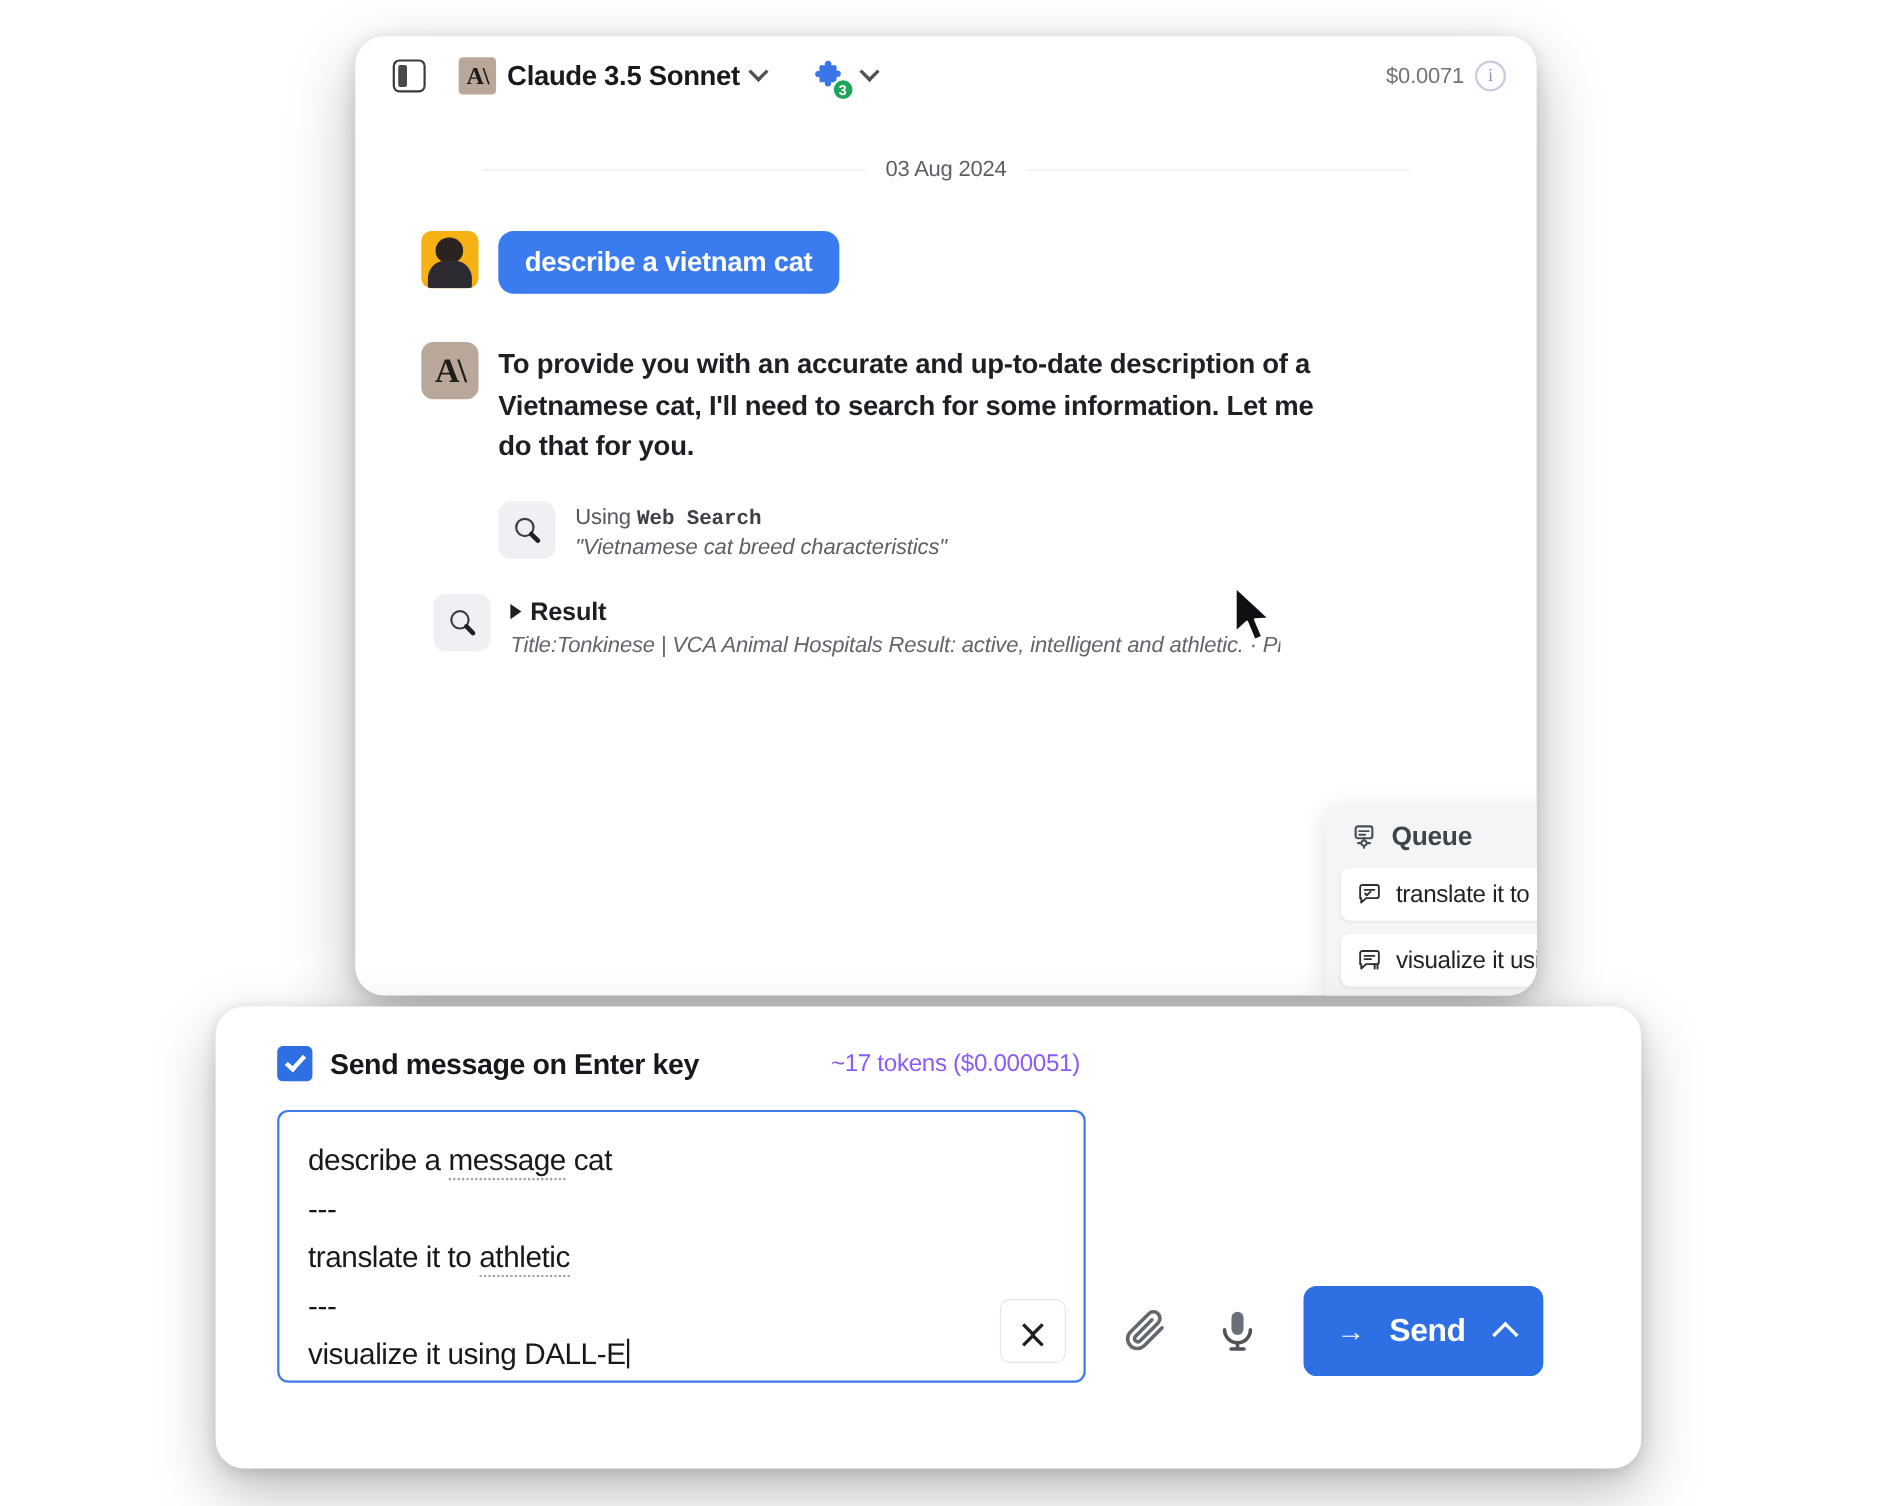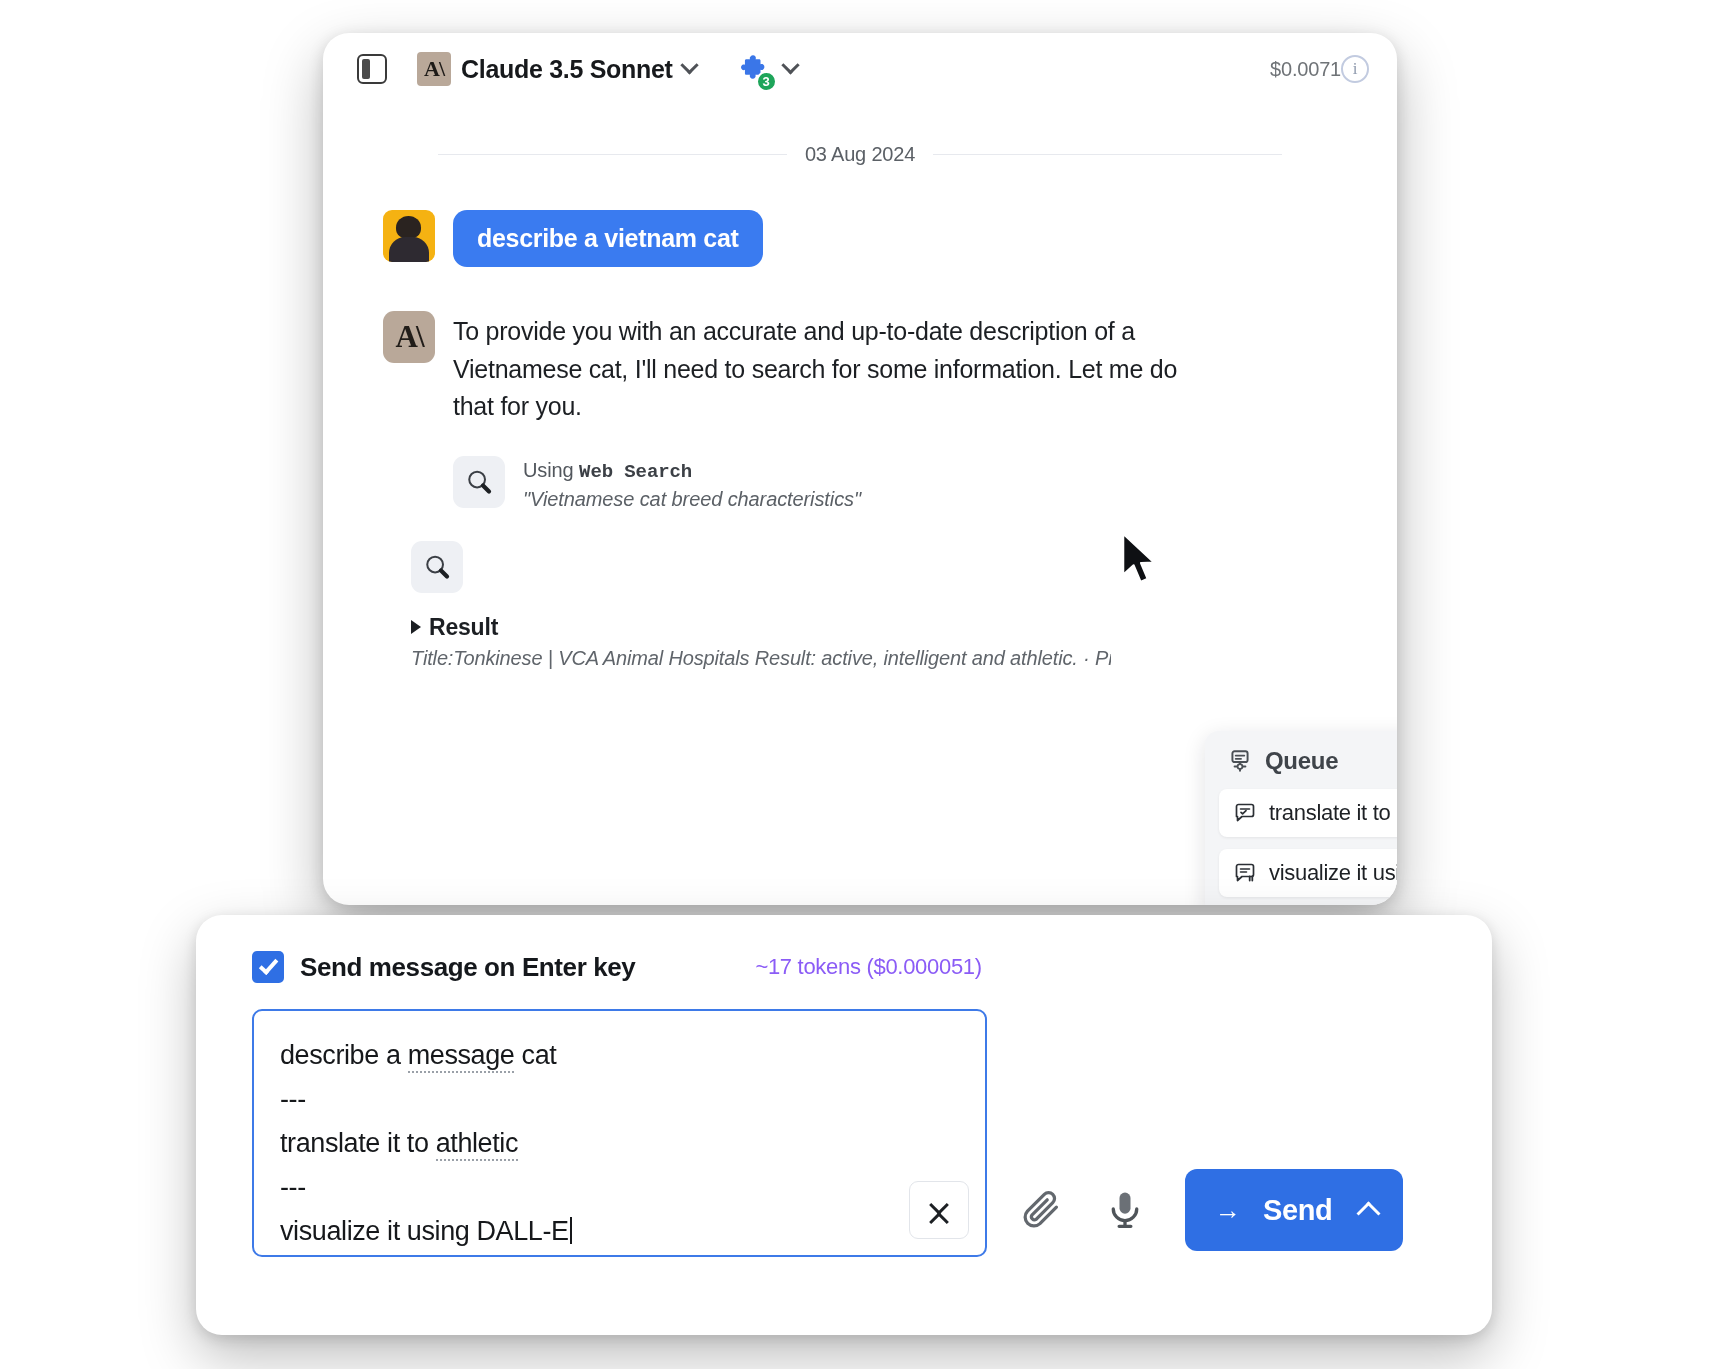--- a/index.html
+++ b/index.html
@@ -110,20 +110,21 @@
     font-weight: 700;
     display: flex; align-items: center; justify-content: center;
     border: 2px solid #fff;
     padding: 0 3px;
   }
 
   .header-right {
     margin-left: auto;
     display: flex;
     align-items: center;
+    gap: 10px;
     justify-content: center;
   }
   .cost-label {
     font-size: 20px;
     color: #6f7377;
     letter-spacing: -0.2px;
   }
   .info-icon {
     width: 28px; height: 28px;
     border-radius: 50%;
@@ -211,20 +212,21 @@
     letter-spacing: -2px;
   }
 
   .ai-text {
     font-size: 25px;
     line-height: 1.5;
     color: #1c1f23;
     letter-spacing: -0.25px;
     max-width: 760px;
     padding-top: 2px;
+    font-weight: bold;
   }
 
   
   .tool-row {
     display: flex;
     gap: 18px;
     align-items: flex-start;
     margin-top: 30px;
   }
   .tool-icon-box {
@@ -546,21 +548,21 @@
         </div>
         <div class="tool-body">
           <div class="tool-title">
             <span>Using</span>
             <span class="mono">Web Search</span>
           </div>
           <div class="tool-query">"Vietnamese cat breed characteristics"</div>
         </div>
       </div>
 
-      <div class="tool-row" style="margin-left:28px;flex-direction:column;">
+      <div class="tool-row" style="margin-left:11px;">
         <div class="tool-icon-box">
           <svg width="30" height="30" viewBox="0 0 24 24">
             <circle cx="10.5" cy="10" r="6.3" fill="none" stroke="#3b3f45" stroke-width="1.6"></circle>
             <path d="M15.2 14.8 L20 19.6" stroke="#1d2024" stroke-width="3.4" stroke-linecap="round"></path>
           </svg>
         </div>
         <div class="tool-body">
           <div class="result-title">
             <span class="tri"></span>
             <span>Result</span>

